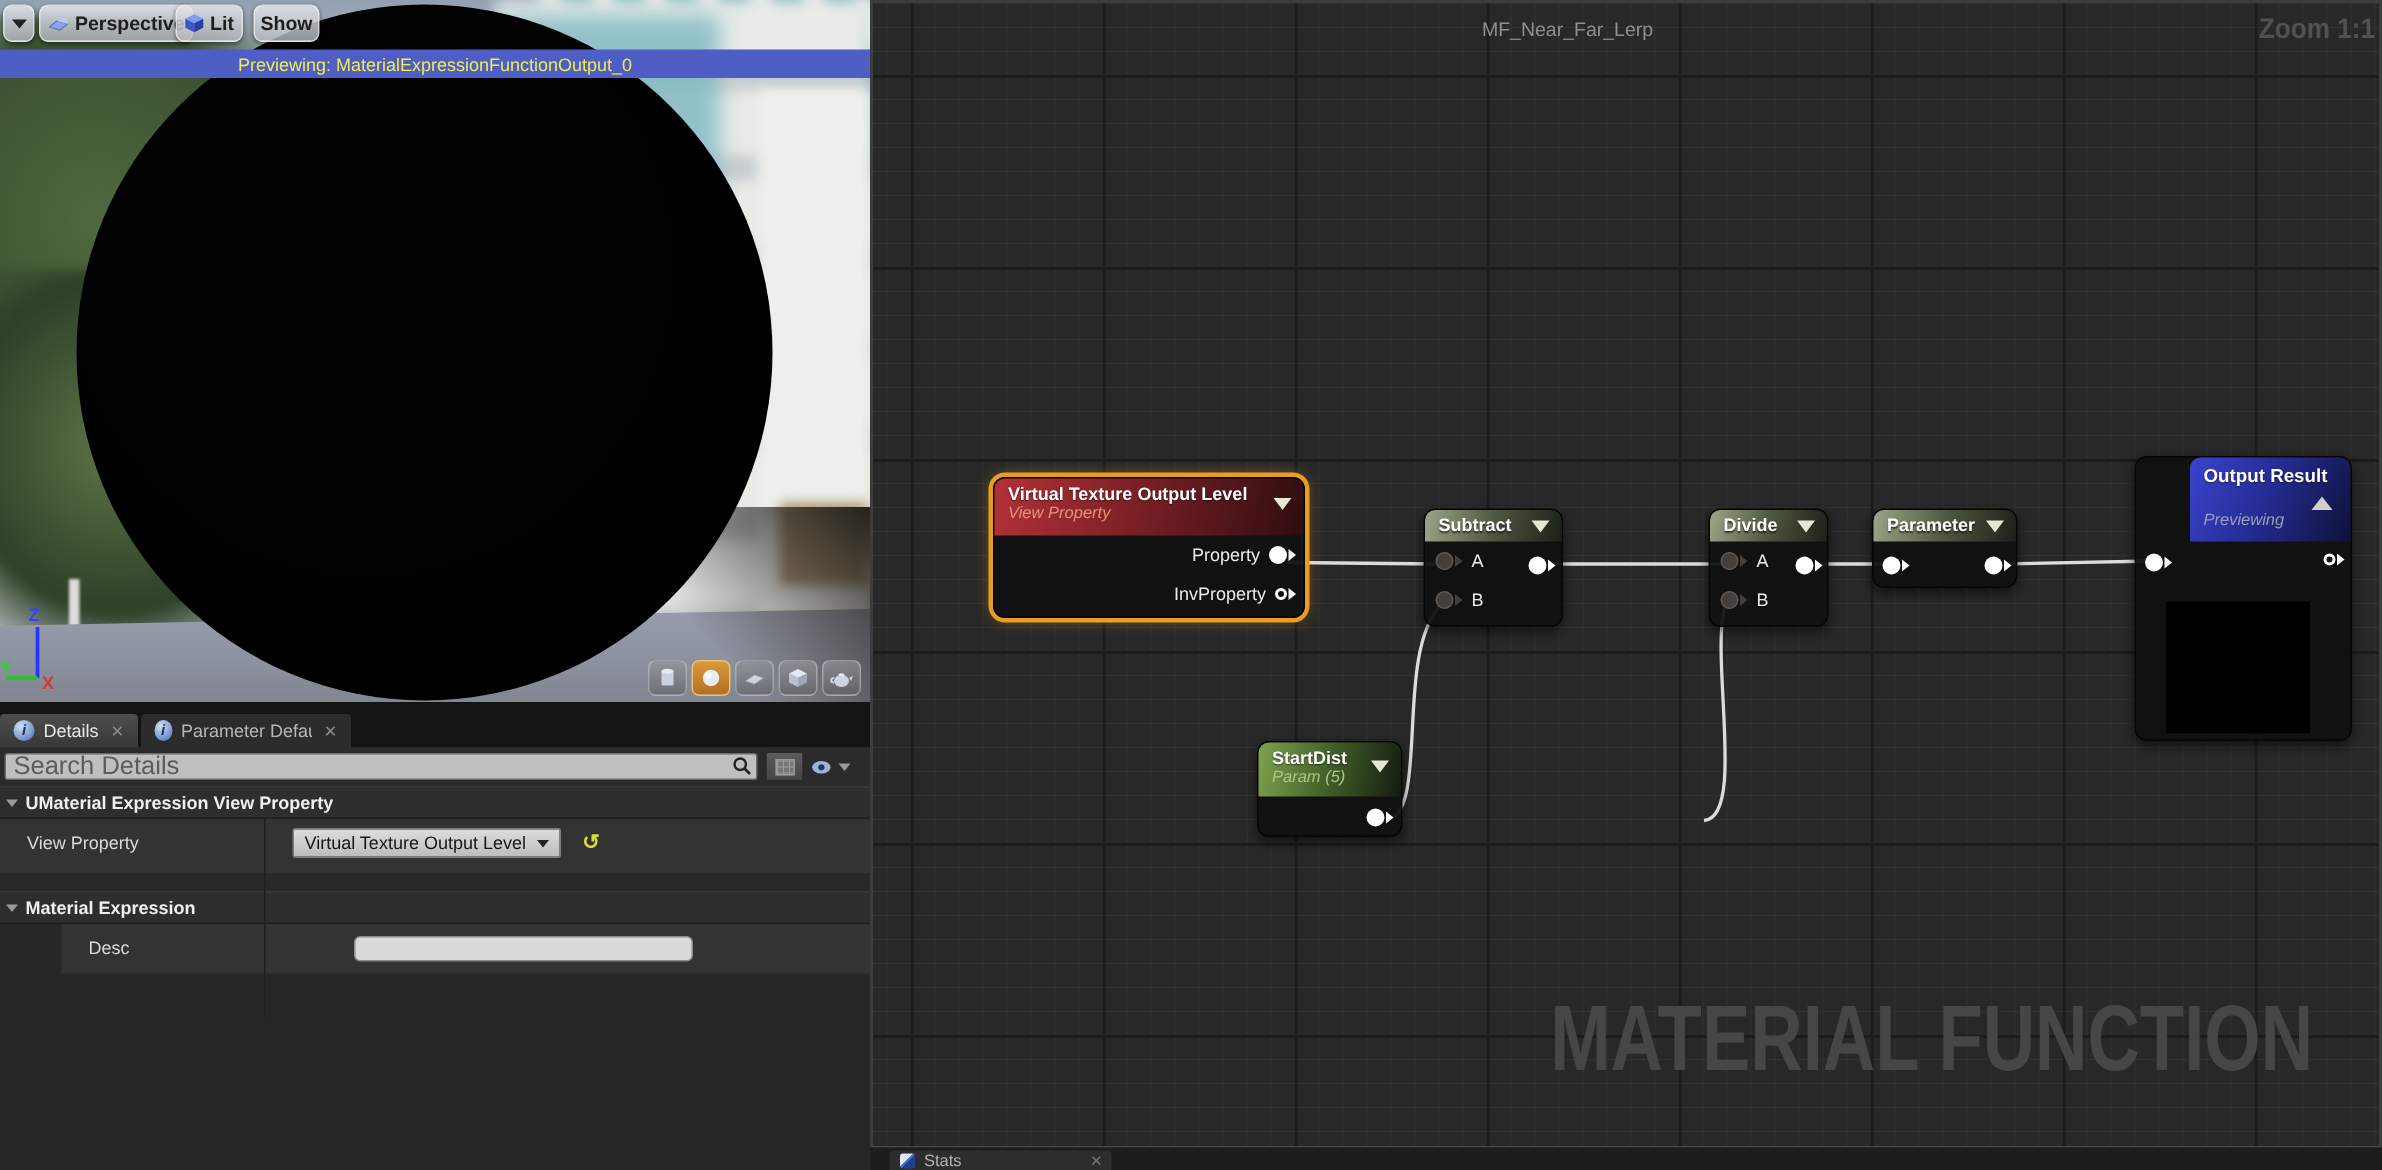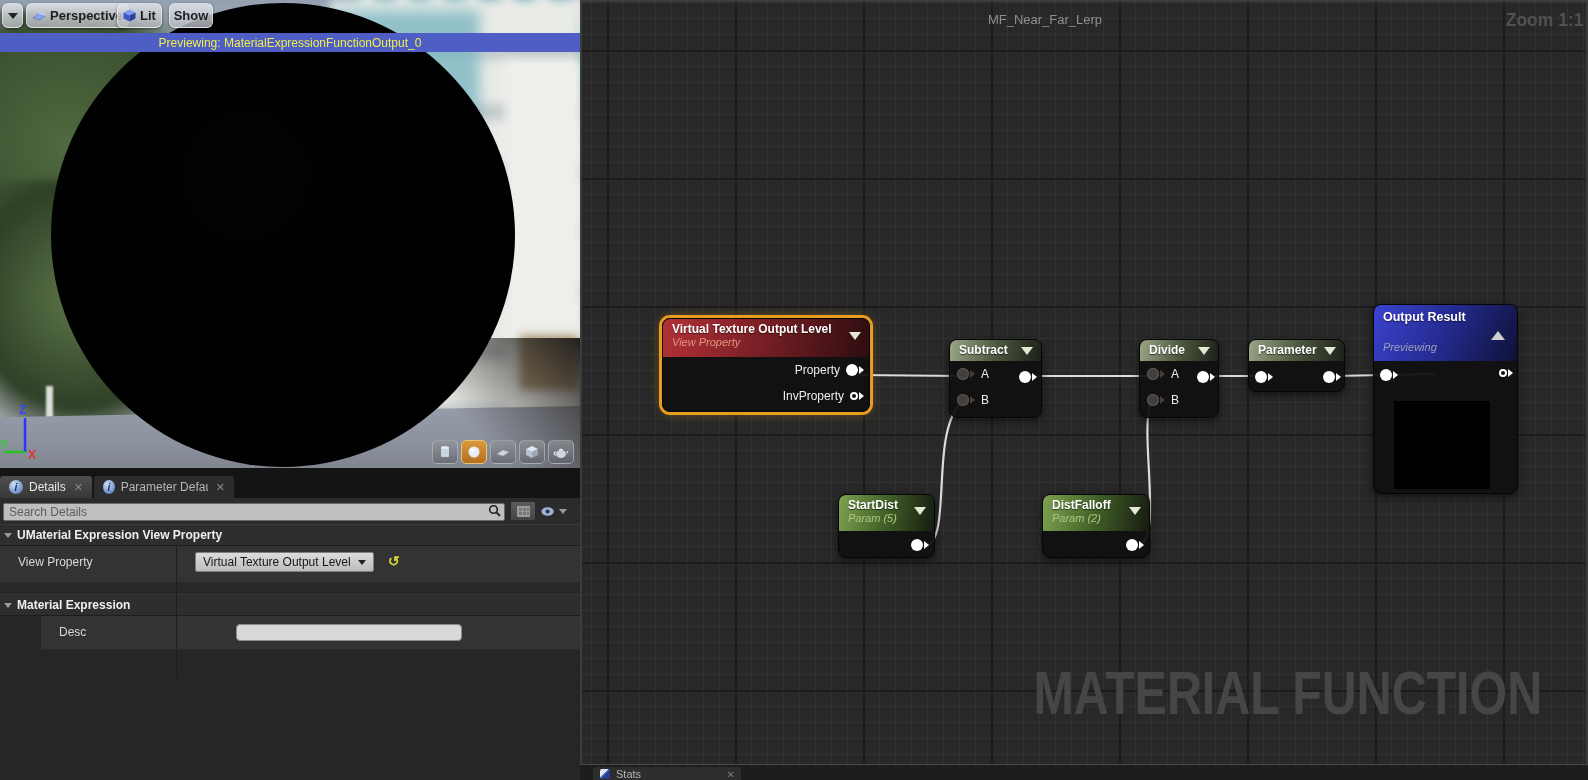--- a/index.html
+++ b/index.html
@@ -61,21 +61,21 @@
   .tab.active { background:linear-gradient(180deg,#4e4e4e,#383838); color:#e9e9e9; }
   .tab.inactive { background:#2c2c2c; color:#b7b7b7; max-width:140px; }
   .tab .tab-label { white-space:nowrap; overflow:hidden;text-align:center; }
   .tab .x { color:#8a8a8a; font-size:11px; margin-left:2px; }
   .info-icon { width:14px; height:14px; border-radius:50%; background:radial-gradient(circle at 35% 30%,#cfe0f5,#6f8fc8 70%,#3d5a94);
     color:#17306b; font-size:10px; font-weight:bold; font-style:italic; display:flex; align-items:center; justify-content:center; }
 
   .searchrow { height:26px; background:#2b2b2b; display:flex; align-items:center; padding:0 3px; gap:5px; }
   .search-wrap { position:relative; width:502px; height:18px; }
   .search-wrap input { width:100%; height:100%; background:#bfbfbf; border:1px solid #6a6a6a; border-radius:2px;
-    font-size:12px; color:#222; padding:0 20px 0 5px; outline:none; }
+    font-size:17px; color:#222; padding:0 20px 0 5px; outline:none; }
   .search-wrap input::placeholder { color:#5c5c5c; }
   .mag { position:absolute; right:4px; top:2px; }
   .sq-btn { width:26px; height:20px; border-radius:2px; background:linear-gradient(180deg,#5b5b5b,#454545);
     border:1px solid #2a2a2a; display:flex; align-items:center; justify-content:center; gap:2px; cursor:pointer; }
   .grid-glyph { width:13px; height:11px;
     background:linear-gradient(#9a9a9a 1px,transparent 1px),linear-gradient(90deg,#9a9a9a 1px,transparent 1px),#777;
     background-size:4px 4px; border:1px solid #9a9a9a; }
 
   .sec-header { height:22px; background:#2e2e2e; border-top:1px solid #3a3a3a; border-bottom:1px solid #1d1d1d;
     display:flex; align-items:center; gap:5px; padding-left:4px; }
@@ -414,21 +414,21 @@
         <span class="pin white abs" style="left:6px;top:31px;">
             <i class="dot"></i>
             <i class="tri"></i>
           </span>
         <span class="pin white abs" style="right:3px;top:31px;">
             <i class="dot"></i>
             <i class="tri"></i>
           </span>
       </div>
 
-      <div class="node" style="left:791px;top:302px;width:145px;height:190px;">
+      <div class="node" style="left:841px;top:302px;width:145px;height:190px;padding-left:36px;">
         <div class="nhdr hdr-blue" style="height:56px;padding-top:5px;">
           <div class="ttl" style="font-size:12.5px;">Output Result</div>
           <div class="sub" style="margin-top:17px;">Previewing</div>
           <span class="collapse-up"></span>
         </div>
         <span class="pin white abs" style="left:6px;top:64px;">
             <i class="dot"></i>
             <i class="tri"></i>
           </span>
         <span class="pin hollow abs" style="right:4px;top:64px;">
@@ -443,31 +443,20 @@
           <div class="ttl">StartDist</div>
           <div class="sub">Param (5)</div>
           <span class="hdr-caret" style="top:12px;"></span>
         </div>
         <span class="pin white abs" style="right:5px;bottom:6px;">
             <i class="dot"></i>
             <i class="tri"></i>
           </span>
       </div>
 
-      <div class="node" style="left:460px;top:492px;width:108px;height:64px;">
-        <div class="nhdr hdr-param" style="height:36px;">
-          <div class="ttl">DistFalloff</div>
-          <div class="sub">Param (2)</div>
-          <span class="hdr-caret" style="top:12px;"></span>
-        </div>
-        <span class="pin white abs" style="right:5px;bottom:6px;">
-            <i class="dot"></i>
-            <i class="tri"></i>
-          </span>
-      </div>
     </div>
 
     <div class="stats-bar">
       <div class="stats-tab">
         <span class="stats-icon"></span>
         <span class="lbl">Stats</span>
         <span class="x">✕</span>
       </div>
     </div>
   </div>

